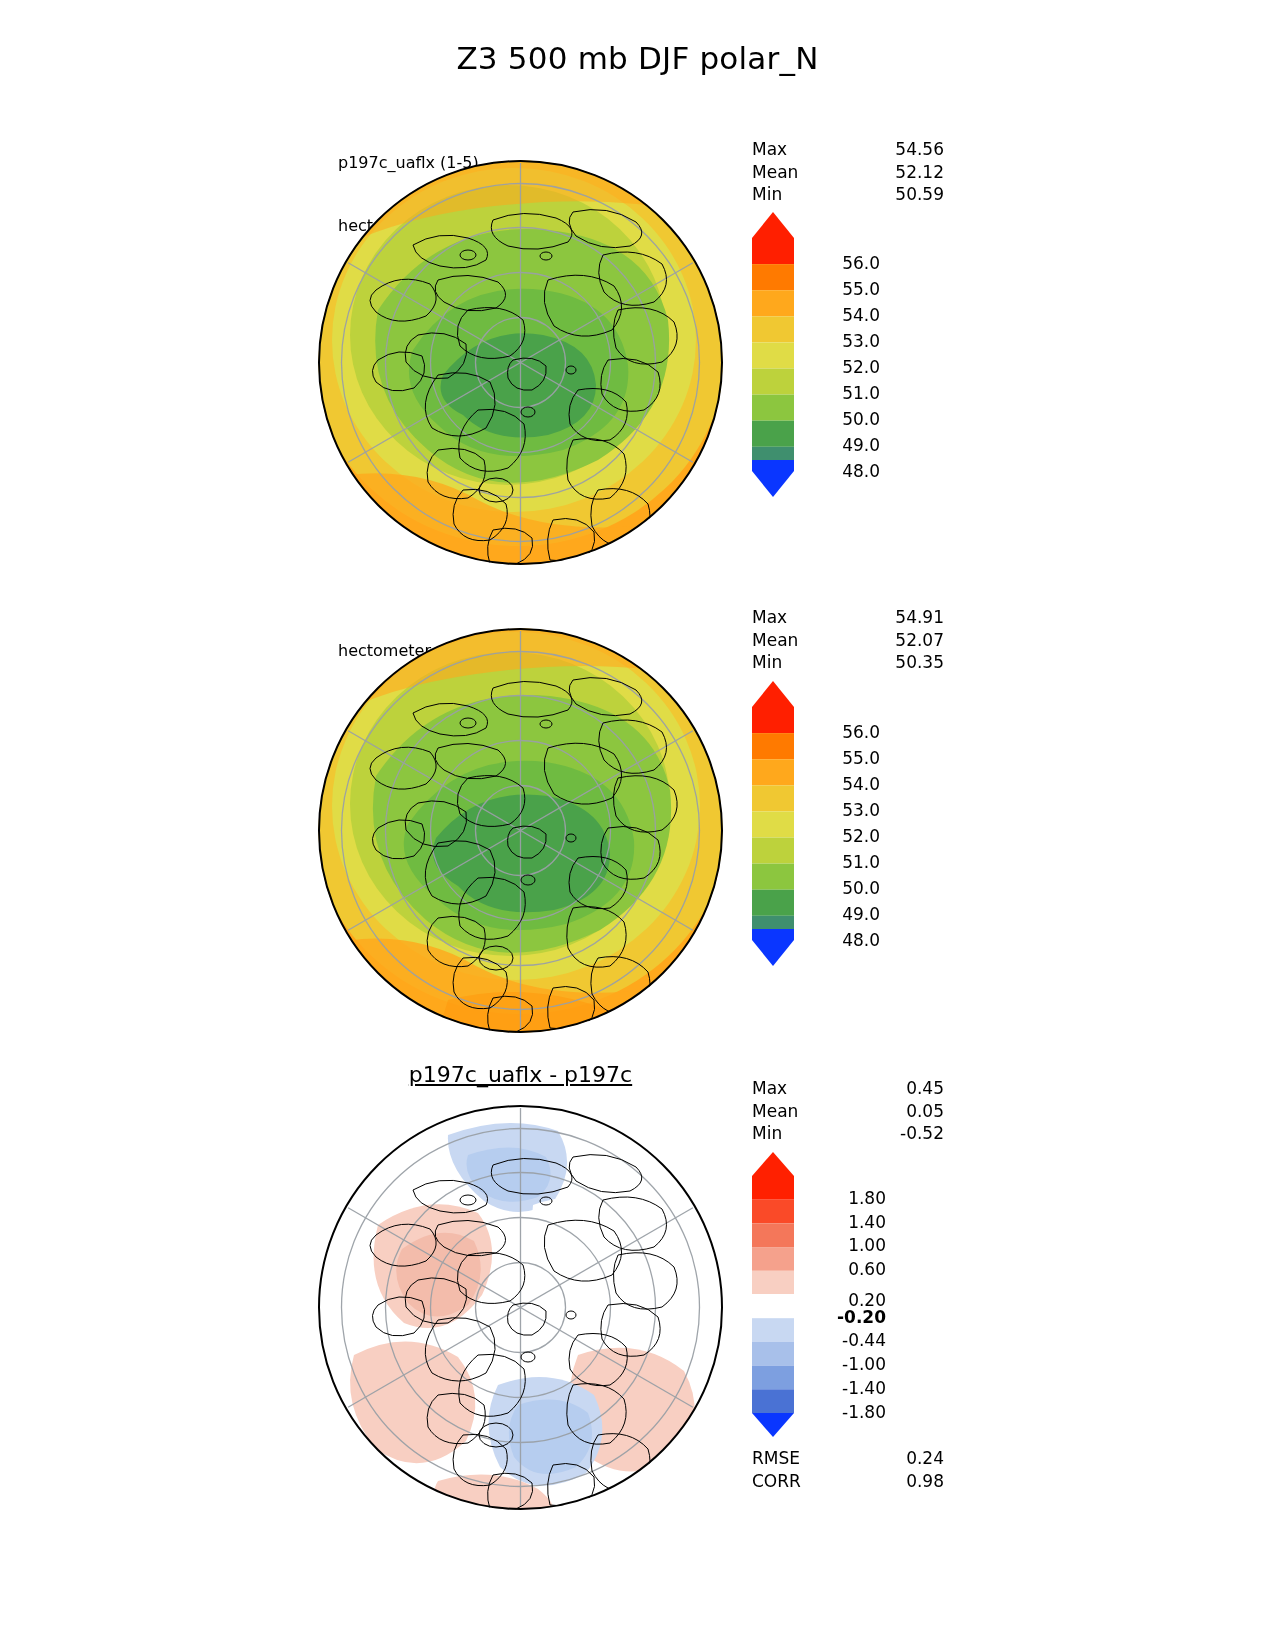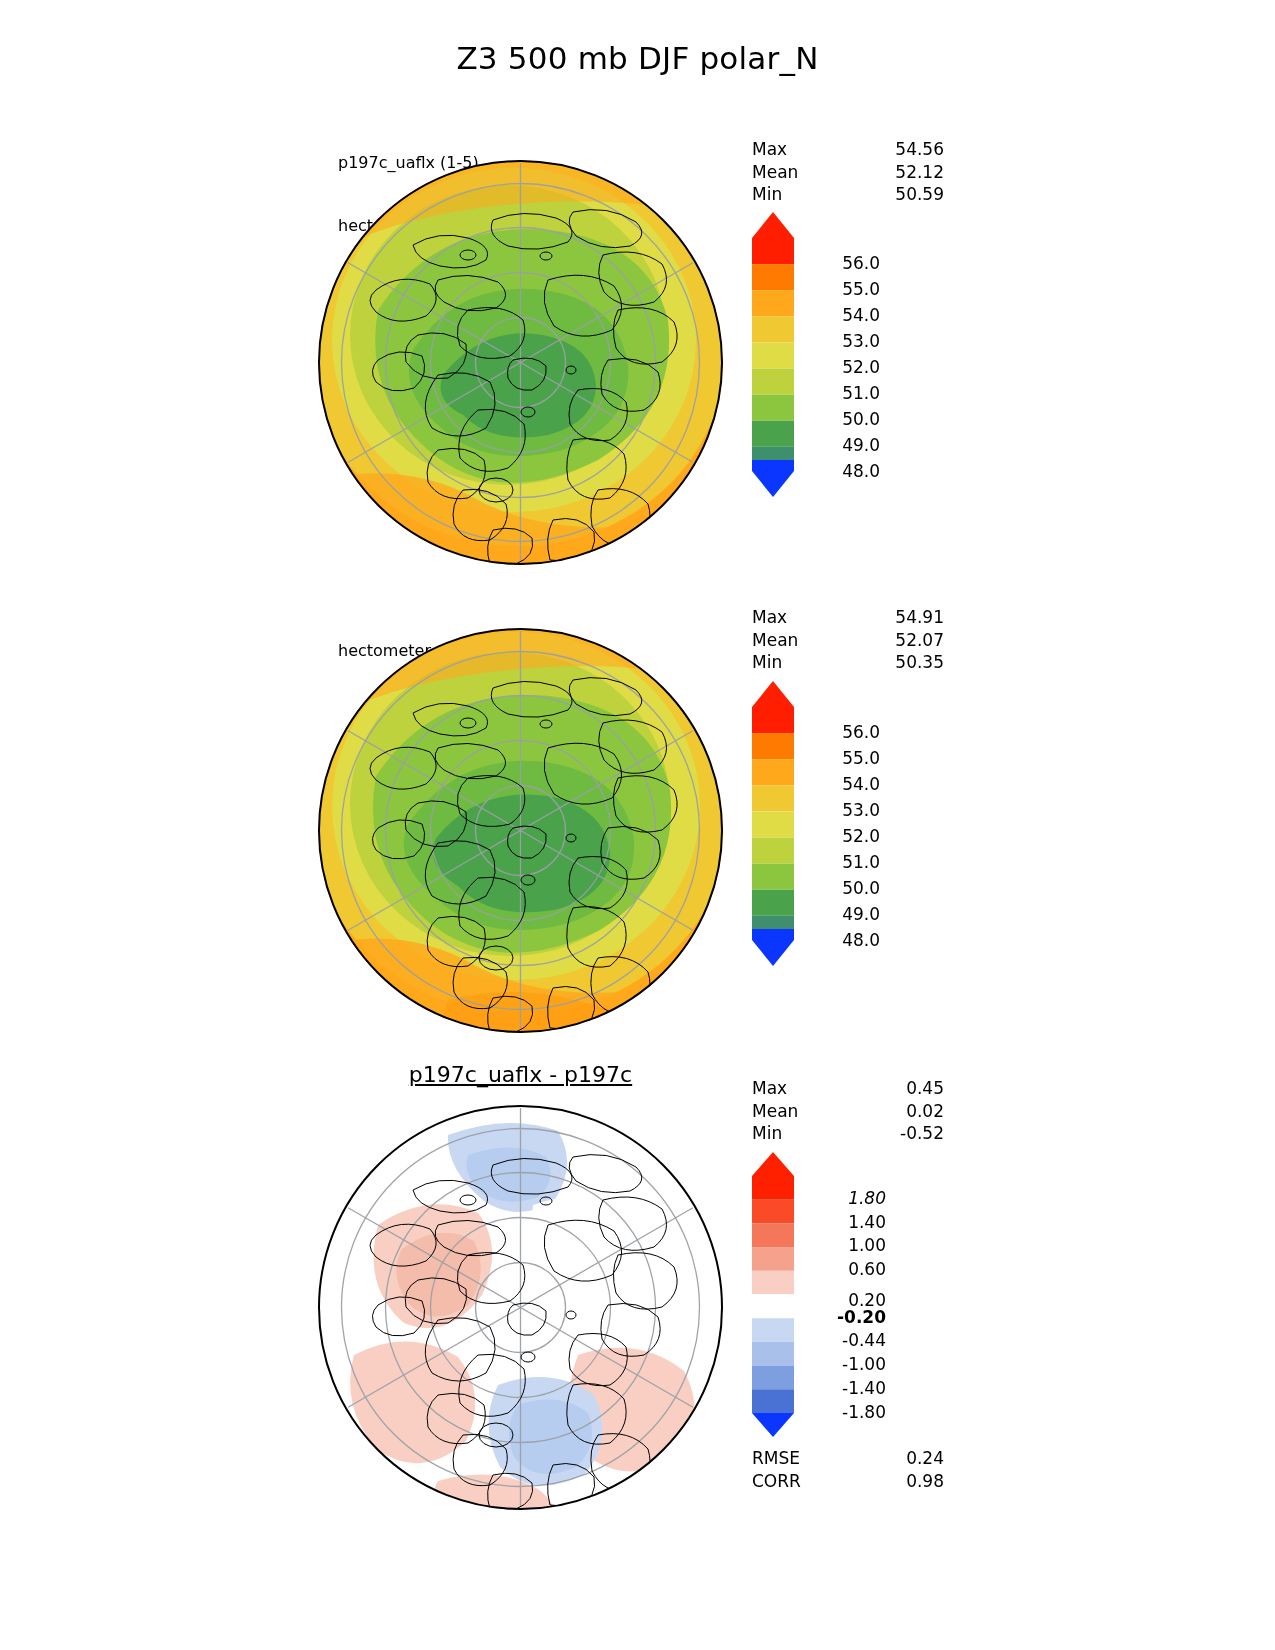--- a/index.html
+++ b/index.html
@@ -407,21 +407,21 @@
   </div>
   <div class="globe-border" style="left:318px; top:1105px; width:405px; height:405px;"></div>
 
   <div class="stats" style="left:752px; top:1077px;">
     <div class="row">
         <span class="k">Max</span>
         <span class="v">0.45</span>
       </div>
     <div class="row">
         <span class="k">Mean</span>
-        <span class="v">0.02</span>
+        <span class="v">0.05</span>
       </div>
     <div class="row">
         <span class="k">Min</span>
         <span class="v">-0.52</span>
       </div>
   </div>
 
   <div class="cbar" style="left:752px; top:1152px; width:42px; height:285px;">
     <svg viewBox="0 0 42 285" preserveAspectRatio="none" style="width:42px;height:285px;display:block;">
       <polygon points="21,0 42,24 0,24" fill="#ff2000"></polygon>
@@ -431,21 +431,21 @@
       <rect x="0" y="95.1" width="42" height="23.7" fill="#f5a18c"></rect>
       <rect x="0" y="118.8" width="42" height="23.7" fill="#f8cfc2"></rect>
       <rect x="0" y="142.5" width="42" height="23.7" fill="#ffffff" stroke="#ffffff"></rect>
       <rect x="0" y="166.2" width="42" height="23.7" fill="#c8d8f2"></rect>
       <rect x="0" y="189.9" width="42" height="23.7" fill="#a8c0ea"></rect>
       <rect x="0" y="213.6" width="42" height="23.7" fill="#7d9fe0"></rect>
       <rect x="0" y="237.3" width="42" height="23.7" fill="#4a72d4"></rect>
       <polygon points="21,285 42,261 0,261" fill="#0a36ff"></polygon>
     </svg>
     <div class="cbar-labels" style="left:56px; top:0; width:78px; height:285px;">
-      <div style="top:36px;font-style:italic;">1.80</div>
+      <div style="top:36px;">1.80</div>
       <div style="top:60px;">1.40</div>
       <div style="top:83px;margin-left:32px;">1.00</div>
       <div style="top:107px;">0.60</div>
       <div style="top:118px;margin-top:20px;">0.20</div>
       <div style="top:155px;font-weight:bold;">-0.20</div>
       <div style="top:178px;">-0.44</div>
       <div style="top:202px;">-1.00</div>
       <div style="top:226px;">-1.40</div>
       <div style="top:250px;">-1.80</div>
     </div>

